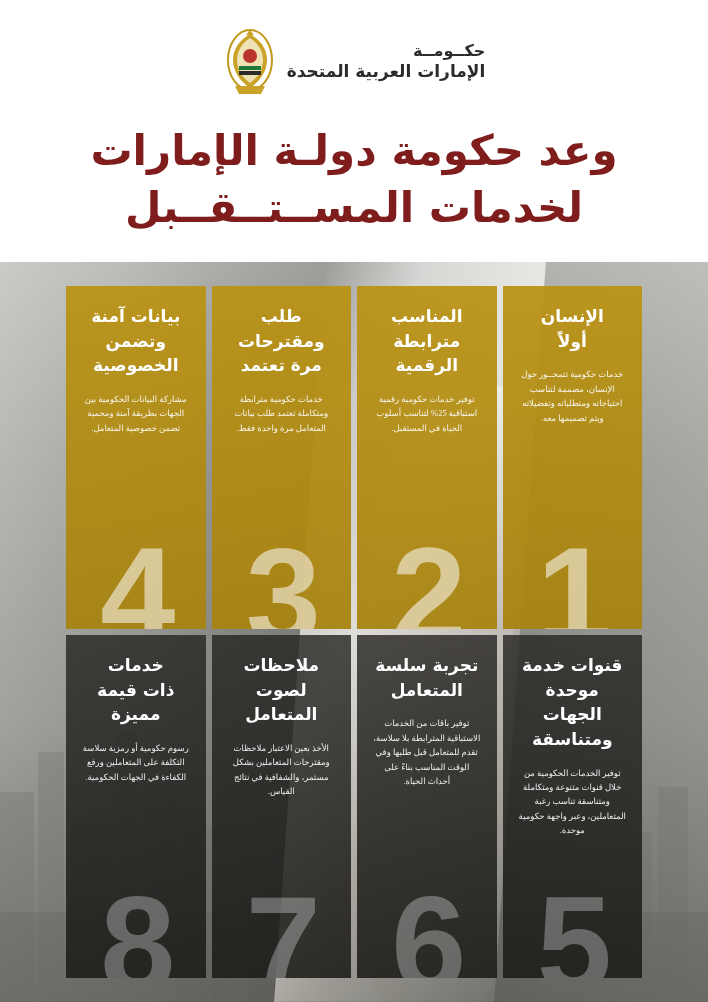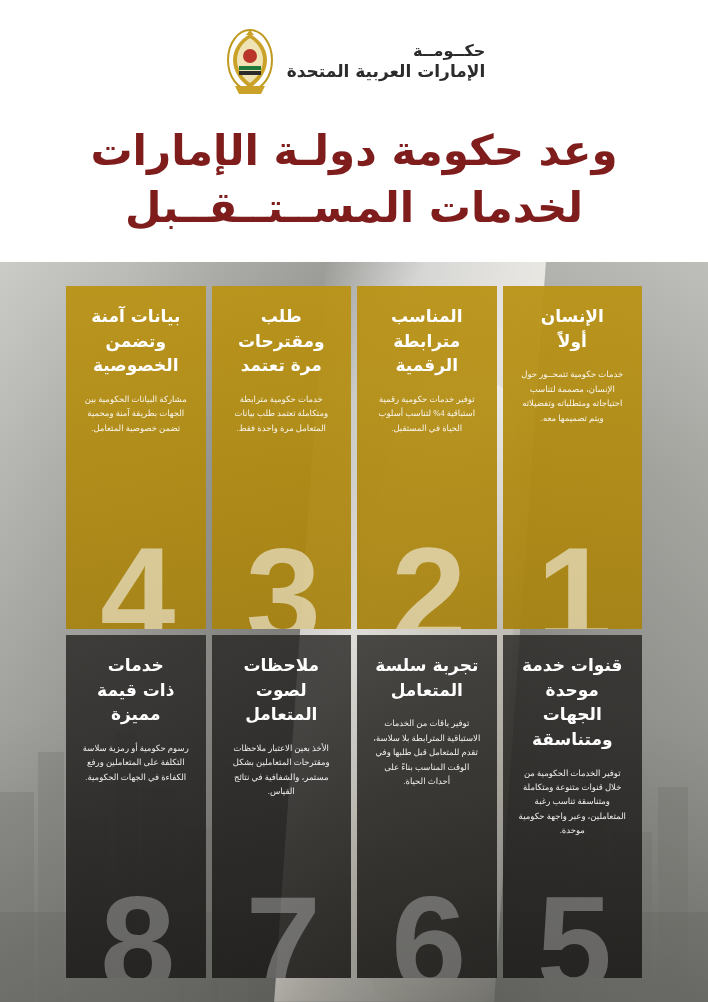--- a/index.html
+++ b/index.html
@@ -241,21 +241,21 @@
       <div class="card-desc">خدمات حكومية تتمحــور حول الإنسان، مصممة لتناسب احتياجاته ومتطلباته وتفضيلاته ويتم تصميمها معه.</div>
       <div class="card-num">1</div>
     </div>
 
     <div class="card gold">
       <div class="card-title">
         <div>المناسب</div>
         <div>مترابطة</div>
         <div>الرقمية</div>
       </div>
-      <div class="card-desc">توفير خدمات حكومية رقمية استباقية 4% لتناسب أسلوب الحياة في المستقبل.</div>
+      <div class="card-desc">توفير خدمات حكومية رقمية استباقية 25% لتناسب أسلوب الحياة في المستقبل.</div>
       <div class="card-num">2</div>
     </div>
 
     <div class="card gold">
       <div class="card-title">
         <div>طلب</div>
         <div>ومقترحات</div>
         <div>مرة تعتمد</div>
       </div>
       <div class="card-desc">خدمات حكومية مترابطة ومتكاملة تعتمد طلب بيانات المتعامل مرة واحدة فقط.</div>

